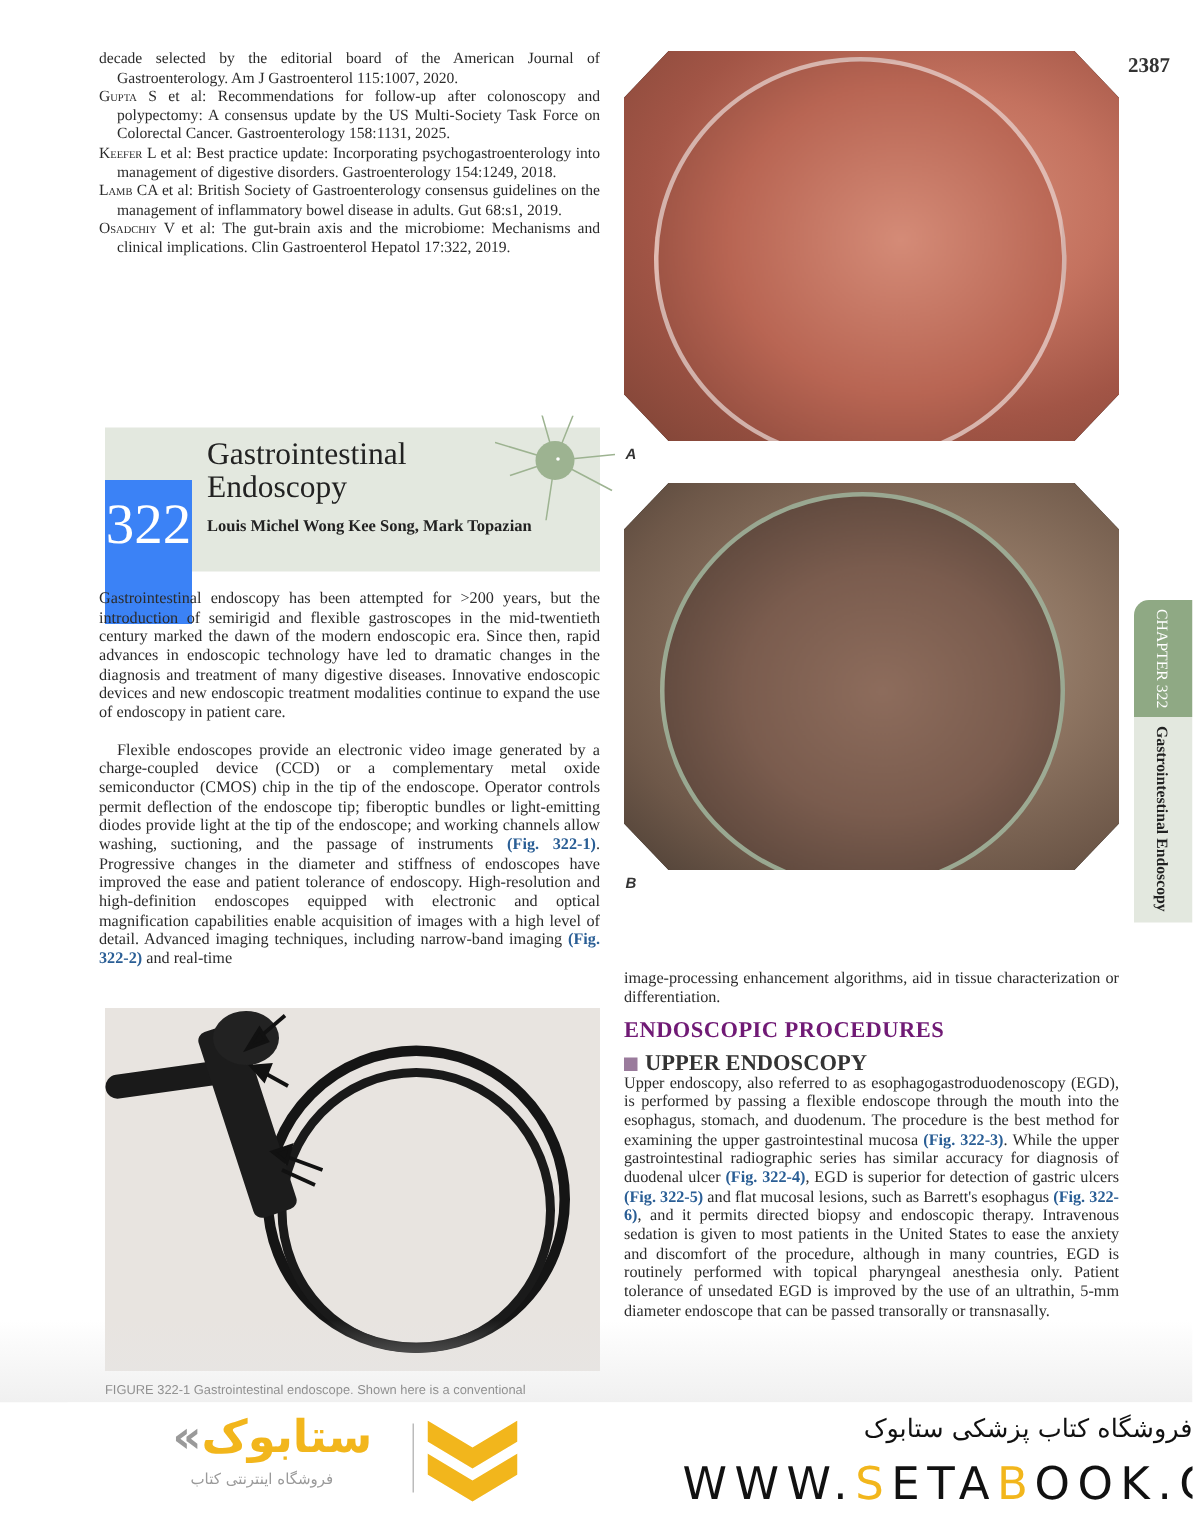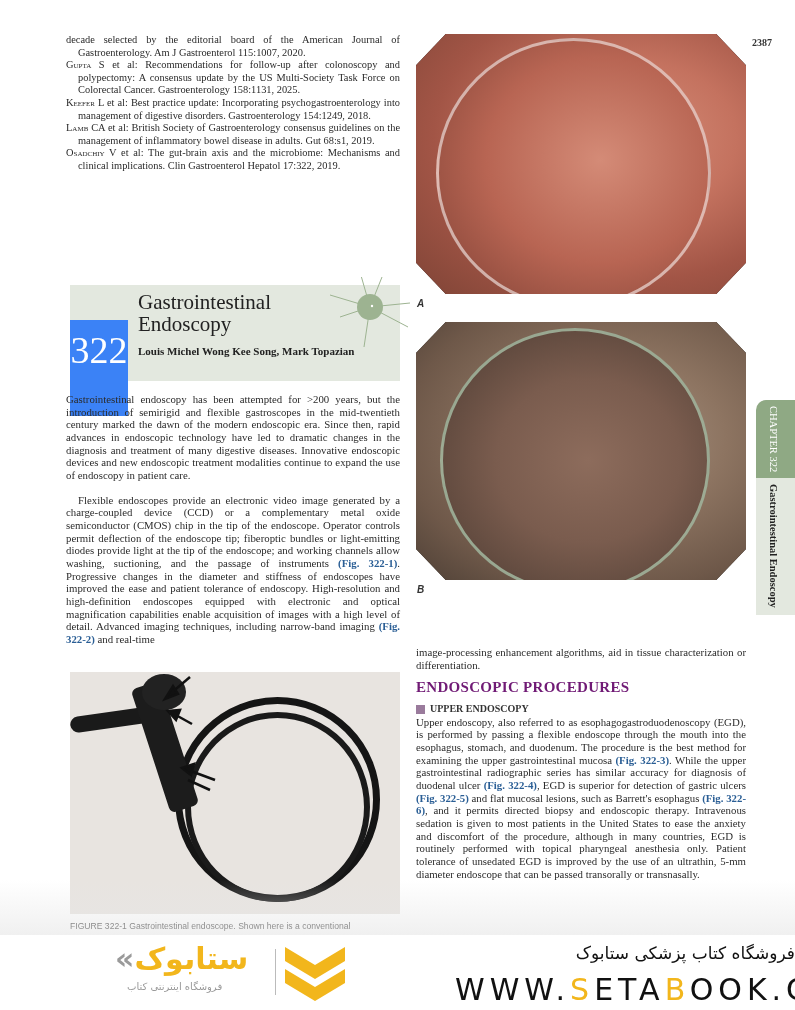--- a/index.html
+++ b/index.html
@@ -29,32 +29,32 @@
     .figB { position: absolute; left: 416px; top: 322px; width: 330px; height: 258px; background: #1b1a17; overflow: hidden; clip-path: polygon(9% 0, 91% 0, 100% 12%, 100% 88%, 91% 100%, 9% 100%, 0 88%, 0 12%); }
     .figB::before { content: ""; position: absolute; left: 0; top: 0; right: 0; bottom: 0; background: radial-gradient(ellipse at 60% 45%, #a89482 0%, #8d7461 40%, #6e5849 75%, #4e4036 100%); }
     .figB .ring { position: absolute; left: 24px; top: 6px; width: 270px; height: 265px; border-radius: 50%; border: 3px solid rgba(190,230,200,0.6); background: radial-gradient(ellipse at 55% 50%, #8d6c5c 0%, #7a5c4e 45%, #4a3a31 100%); }
     .fig-label { position: absolute; font-family: "Liberation Sans", sans-serif; font-style: italic; font-weight: bold; font-size: 10px; color: #333; }
 
     .cap2 { position: absolute; left: 416px; top: 603px; width: 330px; font-family: "Liberation Sans", sans-serif; font-size: 8.6px; line-height: 10.4px; color: #333; }
     .cap2 b { font-weight: bold; }
 
     .col-right { position: absolute; left: 416px; top: 646px; width: 330px; }
     .section-h { font-family: "Liberation Serif", serif; font-size: 15px; color: #701a75; margin-top: 10px; letter-spacing: 0.3px; }
-    .sub-h { font-family: "Liberation Serif", serif; font-weight: bold; font-size: 10px; color: #333; margin-top: 9px; display: flex; align-items: center; }
+    .sub-h { font-family: "Liberation Serif", serif; font-weight: bold; font-size: 15px; color: #333; margin-top: 9px; display: flex; align-items: center; }
     .sub-h .sq { width: 9px; height: 9px; background: #9a7b9c; margin-right: 5px; }
 
     .figC { position: absolute; left: 70px; top: 672px; width: 330px; height: 242px; background: #e8e4e0; overflow: hidden; }
     .figC .handle { position: absolute; left: 80px; top: 10px; width: 30px; height: 130px; background: #1c1c1c; transform: rotate(-18deg); border-radius: 6px; }
     .figC .knob { position: absolute; left: 72px; top: 2px; width: 44px; height: 36px; background: #222; border-radius: 50%; }
     .figC .cord { position: absolute; left: 0; top: 40px; width: 80px; height: 16px; background: #1a1a1a; border-radius: 8px; transform: rotate(-8deg); }
     .figC .loop1 { position: absolute; left: 105px; top: 25px; width: 205px; height: 205px; border-radius: 50%; border: 7px solid #151515; }
     .figC .loop2 { position: absolute; left: 115px; top: 40px; width: 185px; height: 190px; border-radius: 50%; border: 6px solid #1a1a1a; }
     .cap1 { position: absolute; left: 70px; top: 921px; width: 330px; font-family: "Liberation Sans", sans-serif; font-size: 8.6px; color: #333; white-space: nowrap; overflow: hidden; }
 
-    .page-num { position: absolute; left: 752px; top: 37px; font-family: "Liberation Serif", serif; font-weight: bold; font-size: 10px; color: #333; }
+    .page-num { position: absolute; left: 752px; top: 37px; font-family: "Liberation Serif", serif; font-weight: bold; font-size: 14px; color: #333; }
 
     .thumb { position: absolute; left: 756px; top: 400px; width: 39px; height: 215px; }
     .thumb .top { position: absolute; left: 0; top: 0; width: 39px; height: 78px; background: #8fa984; border-top-left-radius: 10px; }
     .thumb .bot { position: absolute; left: 0; top: 78px; width: 39px; height: 137px; background: #e3e8df; }
     .thumb .t1 { position: absolute; left: 12px; top: 6px; writing-mode: vertical-rl; font-family: "Liberation Serif", serif; font-size: 10.5px; color: #fff; }
     .thumb .t2 { position: absolute; left: 12px; top: 84px; writing-mode: vertical-rl; font-family: "Liberation Serif", serif; font-weight: bold; font-size: 10.5px; color: #222; }
 
     .fade { position: absolute; left: 0; top: 880px; width: 795px; height: 55px; background: linear-gradient(to bottom, rgba(255,255,255,0), rgba(230,230,230,0.6)); }
 
     .banner { position: absolute; left: 0; top: 935px; width: 795px; height: 75px; background: #ffffff; margin-left: 45px; }

